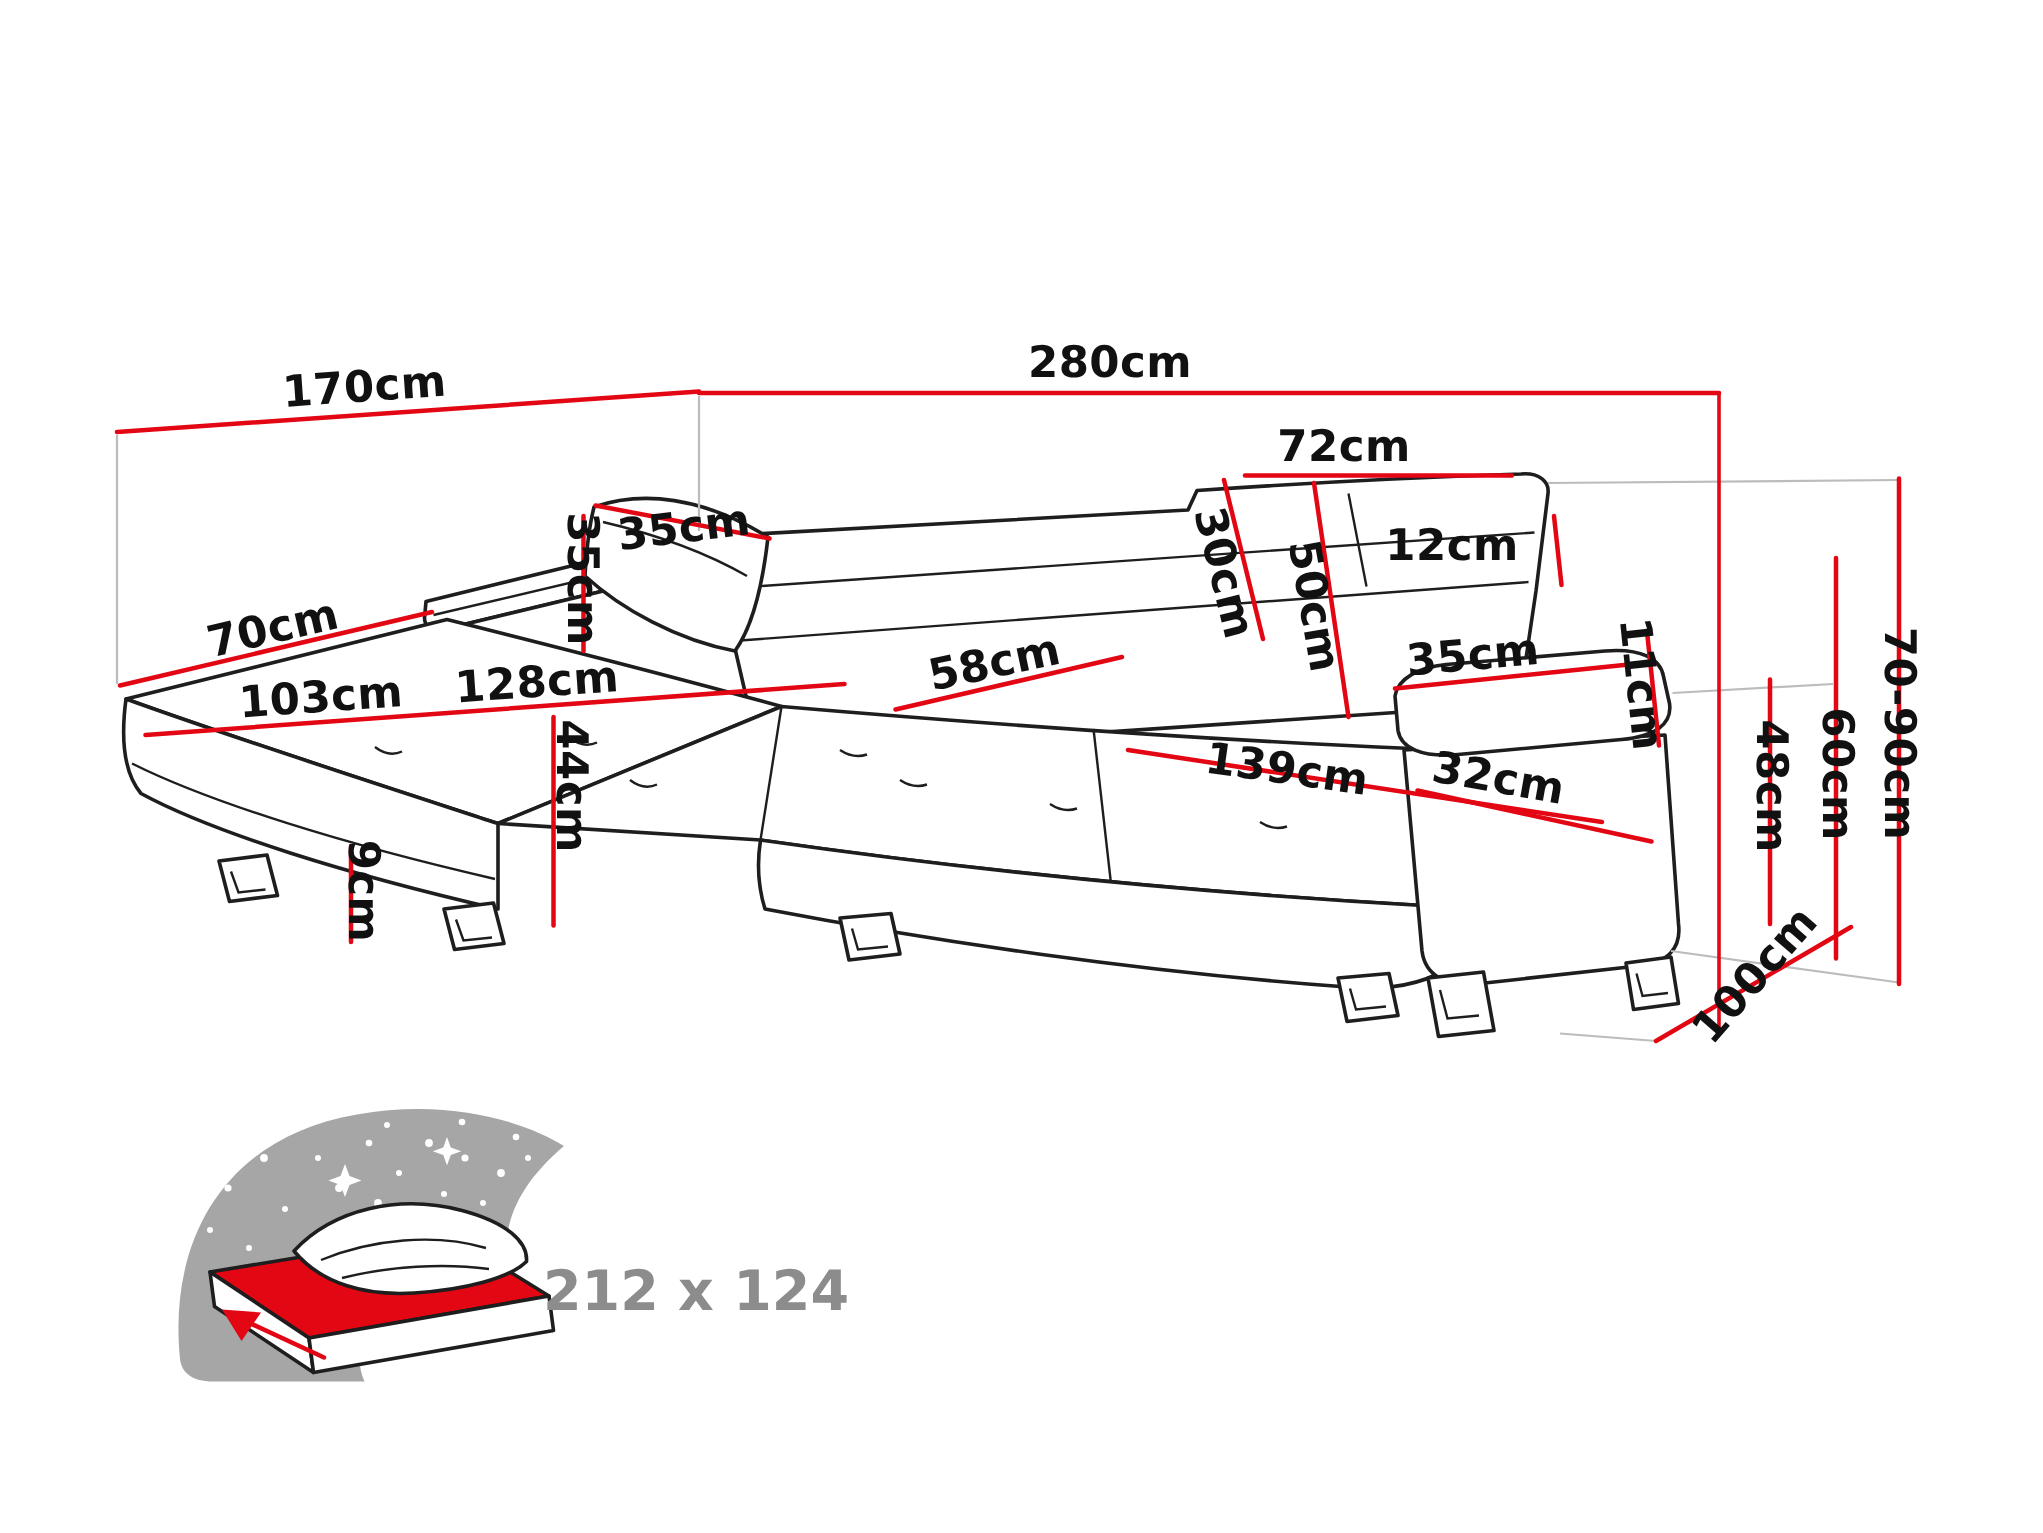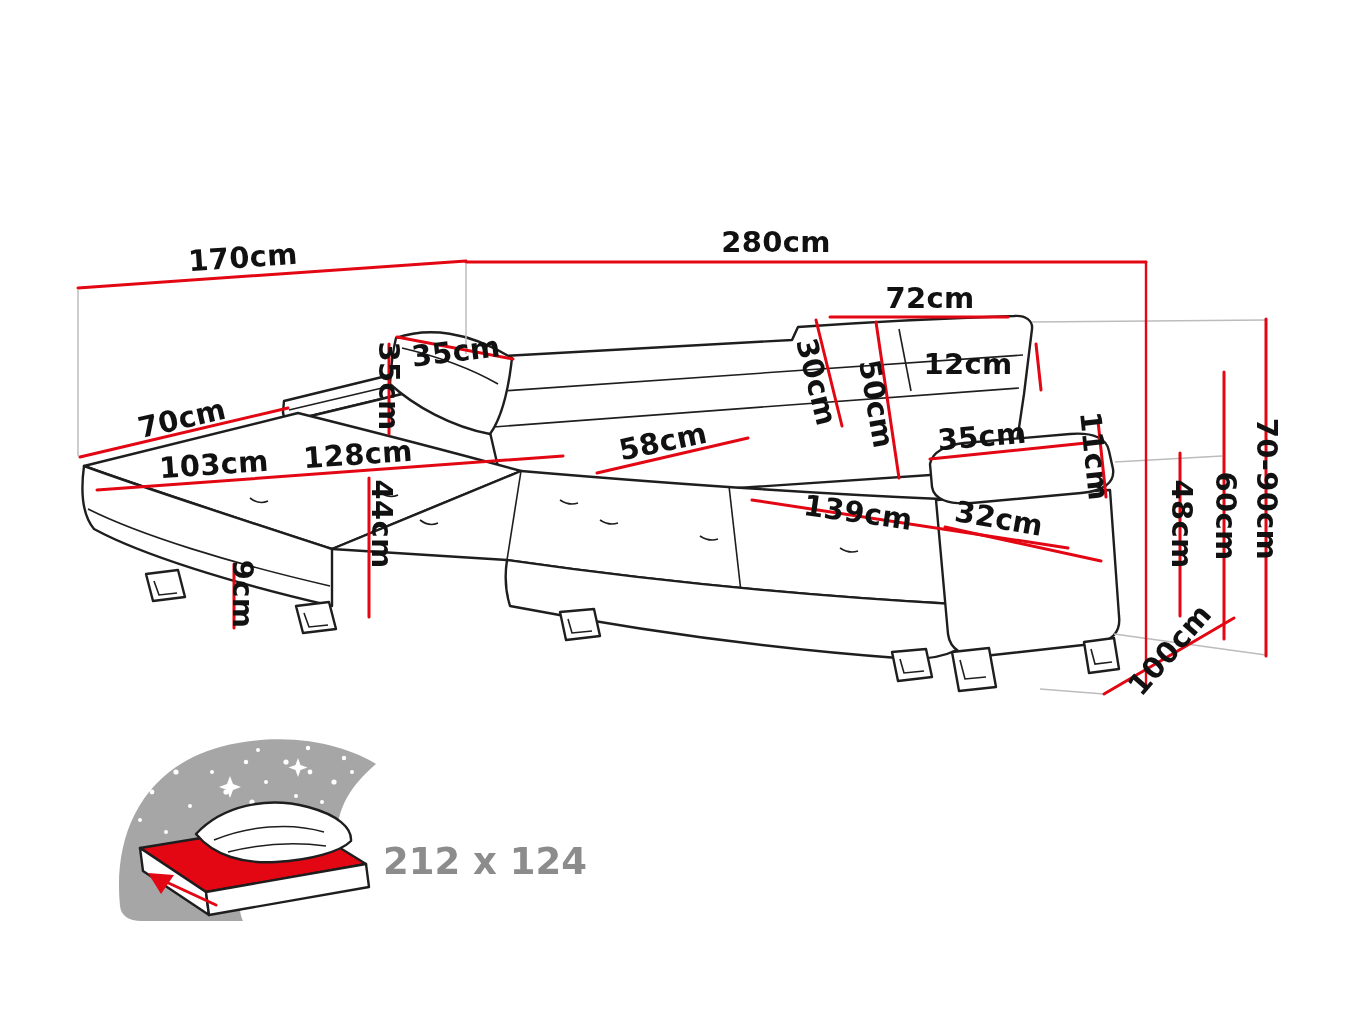--- a/index.html
+++ b/index.html
@@ -22,21 +22,20 @@
     line-height:1;
   }
   .size-label {
     position:absolute;
     transform:translate(-50%,-50%);
     font-weight:700;
     font-size:37px;
     color:var(--sleeping_text,#8c8c8c);
     white-space:nowrap;
     line-height:1;
-    margin-left:21px;
   }
   .sofa { fill:#ffffff; stroke:var(--outline,#1e1e1e); stroke-width:2.4; stroke-linejoin:round; stroke-linecap:round; }
   .thin { fill:none; stroke:var(--outline,#1e1e1e); stroke-width:1.6; }
   .ext  { fill:none; stroke:#bcbcbc; stroke-width:1.5; }
   .dim  { fill:none; stroke:var(--dimension_red,#e30613); stroke-width:3; stroke-linecap:round; }
 </style>
 </head>
 <body>
 
 <div class="stage">
@@ -156,22 +155,22 @@
       <path class="sofa" d="M140,848 L206,892 L209,915 L143,871 Z"></path>
       <path class="sofa" d="M206,892 L366,864 L369,887 L209,915 Z"></path>
       <path class="sofa" d="M196,834 C222,806 266,796 308,807 C338,815 352,828 351,841 C340,852 310,860 276,862 C244,864 214,856 196,834 Z"></path>
       <path class="thin" d="M214,840 C248,826 290,822 324,832 M228,852 C260,844 296,842 326,846"></path>
       <path class="dim" d="M216,905 L162,880"></path>
       <path fill="var(--dimension_red,#e30613)" stroke="none" d="M148,873 L174,875 L161,894 Z"></path>
     </g>
   </svg>
 
   <div class="dim-label" style="left:243px;  top:258px; --r:-4deg">170cm</div>
-  <div class="dim-label" style="left:776px;  top:242px; --r:0deg">280cm</div>
-  <div class="dim-label" style="left:930px;  top:298px; --r:0deg">72cm</div>
+  <div class="dim-label" style="left:740px;  top:242px; --r:0deg">280cm</div>
+  <div class="dim-label" style="left:896px;  top:298px; --r:0deg">72cm</div>
   <div class="dim-label" style="left:968px; top:364px; --r:0deg">12cm</div>
   <div class="dim-label" style="left:456px;  top:352px; --r:-7deg">35cm</div>
   <div class="dim-label" style="left:388px;  top:386px; --r:90deg">35cm</div>
   <div class="dim-label" style="left:182px;  top:419px; --r:-13deg">70cm</div>
   <div class="dim-label" style="left:214px;  top:465px; --r:-4deg">103cm</div>
   <div class="dim-label" style="left:358px;  top:455px; --r:-4deg">128cm</div>
   <div class="dim-label" style="left:663px;  top:442px; --r:-12deg">58cm</div>
   <div class="dim-label" style="left:816px;  top:382px; --r:76deg">30cm</div>
   <div class="dim-label" style="left:876px;  top:404px; --r:80deg">50cm</div>
   <div class="dim-label" style="left:982px;  top:437px; --r:-5deg">35cm</div>

